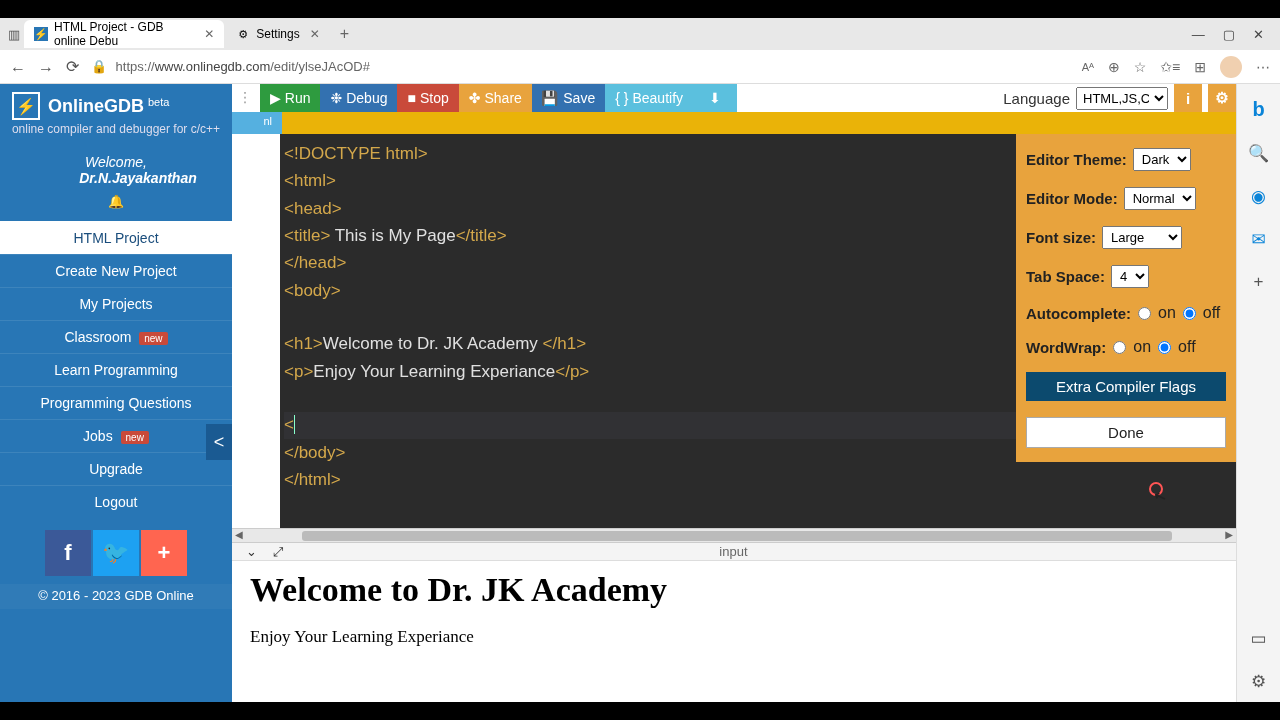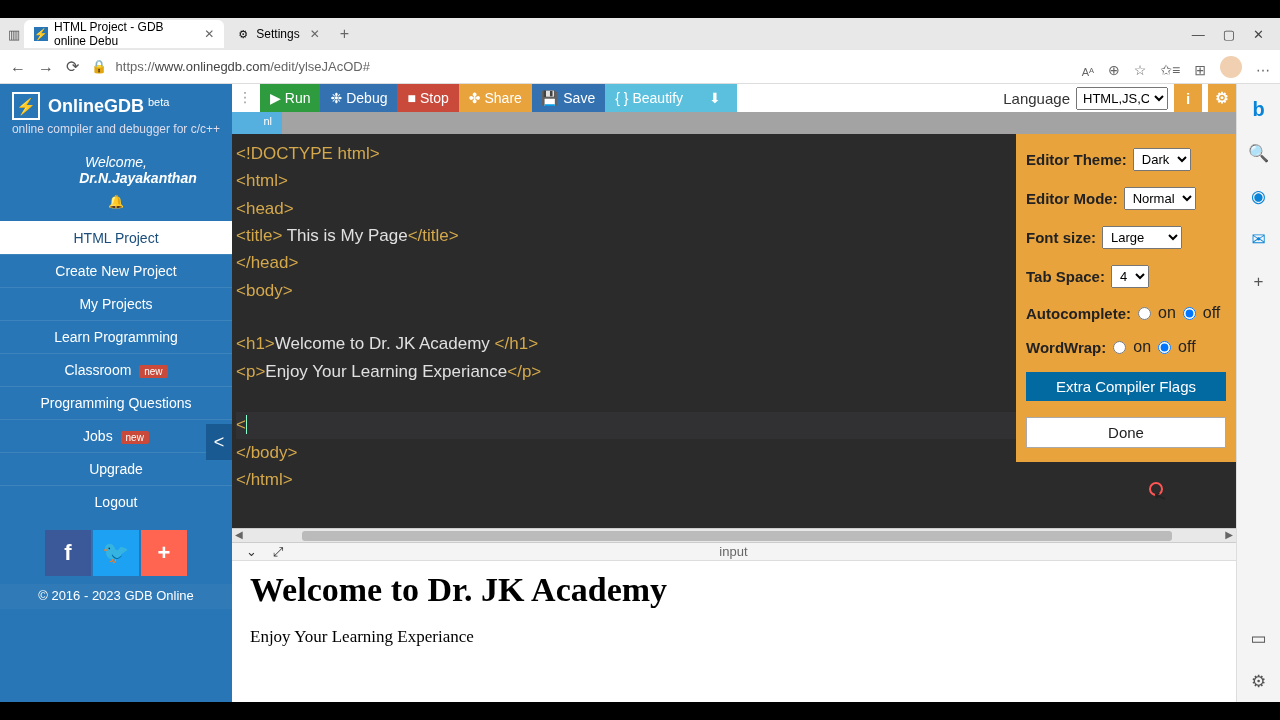--- a/index.html
+++ b/index.html
@@ -14,21 +14,21 @@
 .btab.inactive { background: transparent; }
 .btab .ico { width: 14px; height: 14px; display: flex; align-items: center; justify-content: center; font-size: 11px; }
 .btab .x { font-size: 12px; color: #666; margin-left: 4px; }
 .newtab { font-size: 16px; color: #666; padding: 0 8px; }
 .winctrl { margin-left: auto; display: flex; gap: 18px; font-size: 13px; color: #444; padding-right: 8px; }
 
 .addrbar { height: 34px; background: #fff; border-bottom: 1px solid #ddd; display: flex; align-items: center; padding: 0 10px; gap: 12px; }
 .navbtn { font-size: 16px; color: #555; }
 .urlbox { flex: 1; display: flex; align-items: center; gap: 8px; font-size: 13px; color: #666; }
 .urlbox .dom { color: #444; }
-.addricons { display: flex; gap: 14px; align-items: flex-end; color: #666; font-size: 14px; }
+.addricons { display: flex; gap: 14px; align-items: center; color: #666; font-size: 14px; }
 .avatar { width: 22px; height: 22px; border-radius: 50%; background: #f0d0b0; }
 
 .content { flex: 1; display: flex; position: relative; }
 
 
 .sidebar { width: 232px; background: #2876b5; color: #fff; display: flex; flex-direction: column; font-size: 14px; }
 .logo-row { display: flex; align-items: center; gap: 8px; padding: 8px 12px 2px; }
 .logo-ico { width: 28px; height: 28px; border: 2px solid #fff; display: flex; align-items: center; justify-content: center; font-weight: bold; color: #fff; font-size: 16px; }
 .brand { font-size: 18px; font-weight: bold; }
 .beta { font-size: 11px; vertical-align: super; }
@@ -63,37 +63,37 @@
 .tbtn.save { background: #3371b0; }
 .tbtn.beautify { background: #5bc0de; }
 .tbtn.dl { background: #5bc0de; padding: 0 16px;}
 .lang-area { margin-left: auto; display: flex; align-items: center; gap: 6px; padding-right: 0; }
 .lang-label { font-size: 15px; color: #333; }
 .lang-sel { font-size: 13px; padding: 2px 2px; width: 92px; }
 .ibtn { width: 28px; height: 28px; display: flex; align-items: center; justify-content: center; color: #fff; font-size: 15px; font-weight: bold; }
 .ibtn.info { background: #e8a33d; }
 .ibtn.gear { background: #e8a33d; }
 
-.tabs-row { height: 22px; background: #a3a3a3; display: flex; }
+.tabs-row { height: 22px; background: #eab308; display: flex; }
 .ftab { background: #55b0e0; color: #fff; font-size: 11px; padding: 3px 10px; min-width: 50px; text-align: right; }
 
-.editor-wrap { flex: 1; display: flex; position: relative; }
+.editor-wrap { flex: 1; display: flex; position: relative; margin-left: 48px; }
 .editor { flex: 1; background: #2b2b2b; color: #ccc; font-family: 'Consolas', monospace; font-size: 17px; padding: 6px 4px; line-height: 1.55; white-space: pre; overflow: hidden; }
 .tag { color: #d4a84b; }
 .txt { color: #e0e0e0; }
 .cursor-line { background: rgba(100,100,120,0.12); display: inline-block; width: 100%; }
 .caret { border-left: 1px solid #8fc; }
 
 
 .settings { position: absolute; right: 0; top: 0; width: 220px; background: #e8a33d; padding: 14px 10px; display: flex; flex-direction: column; gap: 16px; font-size: 15px; font-weight: bold; color: #222; }
 .srow { display: flex; align-items: center; gap: 6px; flex-wrap: wrap; }
 .srow select { font-size: 13px; padding: 2px 4px; font-weight: normal; }
 .srow label { font-weight: normal; font-size: 16px; }
 .srow input[type=radio] { margin: 0 1px; }
-.sbtn2 { background: #0369a1; color: #fff; border: none; padding: 6px 10px; font-size: 15px; font-weight: normal; width: 100%; }
+.sbtn2 { background: #0c4a6e; color: #fff; border: none; padding: 6px 10px; font-size: 15px; font-weight: normal; width: 100%; }
 .sbtn2.done { background: #fff; color: #222; border: 1px solid #aaa; }
 .cursor-highlight { position: absolute; top: 178px; left: 123px; width: 14px; height: 14px; border: 2px solid #f55; border-radius: 50%; pointer-events: none; }
 .cursor-arrow { position: absolute; top: 184px; left: 128px; font-size: 14px; transform: rotate(-20deg); pointer-events: none; }
 
 .hscroll { height: 14px; background: #e8e8e8; border-top: 1px solid #ccc; position: relative; }
 .hscroll .thumb { position: absolute; left: 70px; top: 2px; height: 10px; width: 870px; background: #bbb; border-radius: 3px; }
 .hscroll .larr, .hscroll .rarr { position: absolute; top: 0; font-size: 10px; color: #666; padding: 0 3px;}
 .hscroll .larr { left: 0; }
 .hscroll .rarr { right: 0; }
 
@@ -163,22 +163,22 @@
         <div class="logo-ico">⚡</div>
         <div><span class="brand">OnlineGDB</span> <span class="beta">beta</span></div>
       </div>
       <div class="tagline">online compiler and debugger for c/c++</div>
       <div class="welcome"><span>Welcome, </span><b>Dr.N.Jayakanthan</b></div>
       <div class="bell">🔔</div>
       <ul class="navlist" id="navlist">
           <li class="active">HTML Project</li>
           <li>Create New Project</li>
           <li>My Projects</li>
+          <li>Classroom <span class="badge-new">new</span></li>
           <li>Learn Programming</li>
-          <li>Classroom <span class="badge-new">new</span></li>
           <li>Programming Questions</li>
           <li>Jobs <span class="badge-new">new</span></li>
           <li>Upgrade</li>
           <li>Logout</li>
         </ul>
       <div class="socials">
         <div class="sbtn fb">f</div>
         <div class="sbtn tw">🐦</div>
         <div class="sbtn pl">+</div>
       </div>

